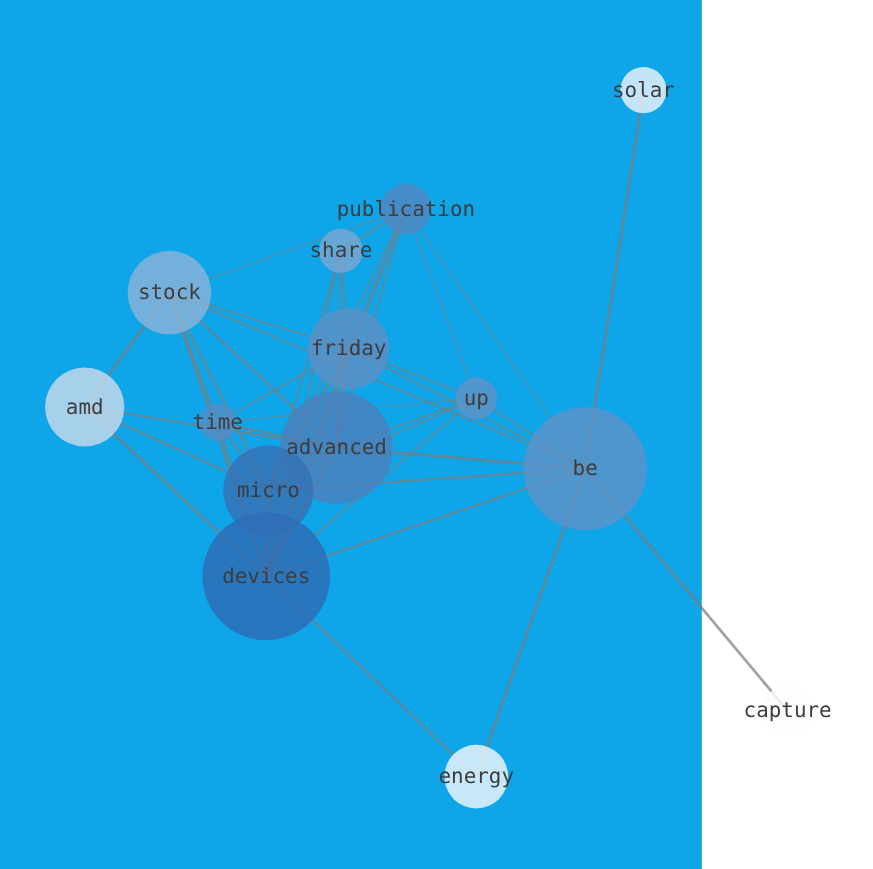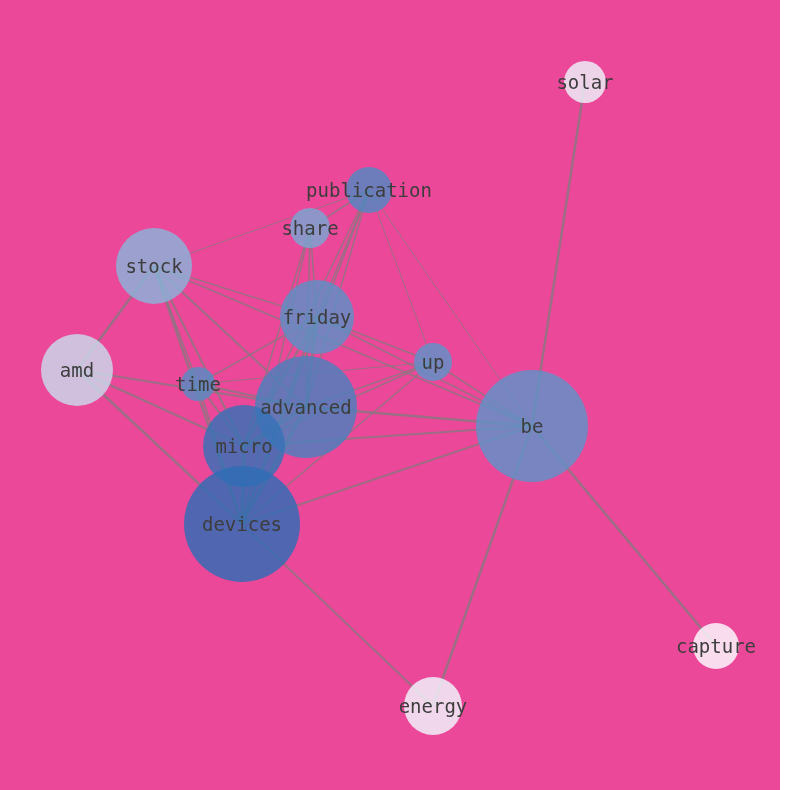--- a/index.html
+++ b/index.html
@@ -6,23 +6,23 @@
     margin: 0;
     padding: 0;
     background: #ffffff;
     width: 794px;
     height: 790px;
     overflow: hidden;
     font-family: "DejaVu Sans Mono", "Liberation Mono", monospace;
   }
   .figure {
     position: relative;
-    width: 780px;
+    width: 638px;
     height: 790px;
-    background: #ec4899;
+    background: #0ea5e9;
   }
   svg text {
     font-family: "DejaVu Sans Mono", "Liberation Mono", monospace;
     pointer-events: none;
   }
 </style>
 </head>
 <body>
 
 <div class="figure">

